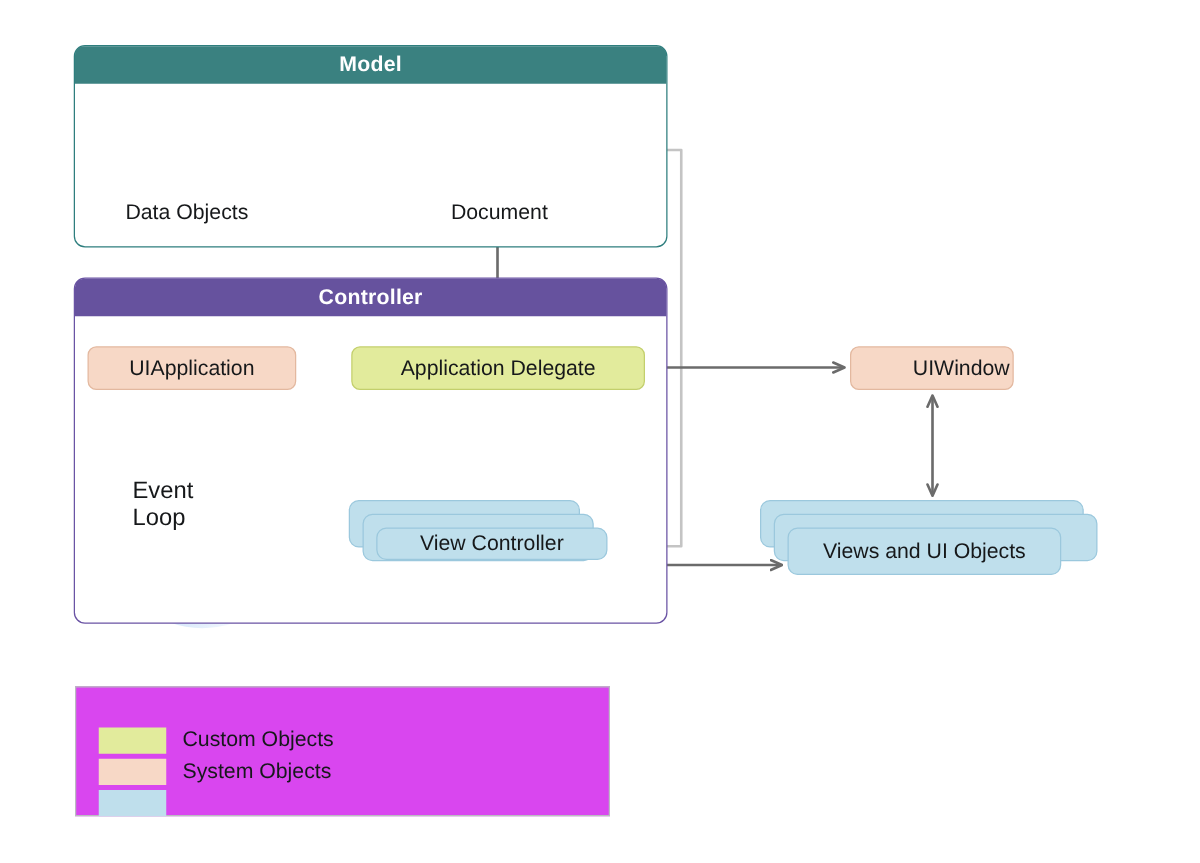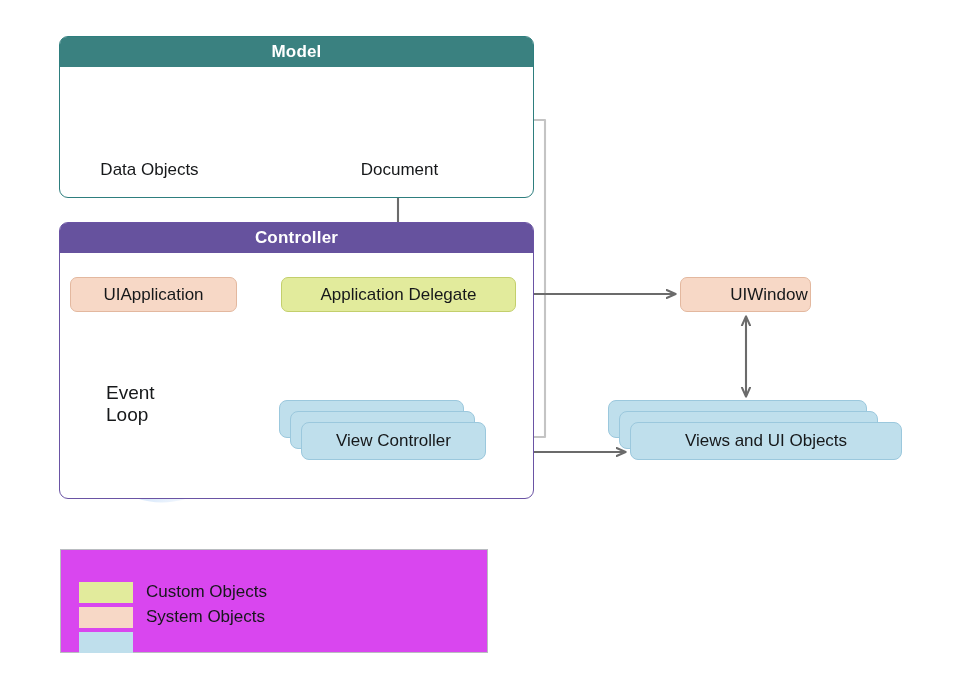--- a/index.html
+++ b/index.html
@@ -72,26 +72,26 @@
     background: #bfdfec;
     border: 1.3px solid #9bc8dd;
   }
   .stack .card.front {
     display: flex; align-items: center; justify-content: center;
     font-size: 17px; color: #16181a; white-space: nowrap;
   }
   #vc-stack { left: 279px; top: 400px; width: 215px; height: 62px; }
   #vc-stack .c1 { left: 0;   top: 0;   width: 185px; height: 38px; }
   #vc-stack .c2 { left: 11px; top: 11px; width: 185px; height: 38px; }
-  #vc-stack .c3 { left: 22px; top: 22px; width: 185px; height: 38px; }
+  #vc-stack .c3 { left: 22px; top: 22px; width: 185px; height: 26px; }
 
   #views-stack { left: 608px; top: 400px; width: 281px; height: 62px; }
   #views-stack .c1 { left: 0;   top: 0;   width: 259px; height: 38px; }
   #views-stack .c2 { left: 11px; top: 11px; width: 259px; height: 38px; }
-  #views-stack .c3 { left: 22px; top: 22px; width: 272px; height: 38px; }
+  #views-stack .c3 { left: 22px; top: 22px; width: 219px; height: 38px; }
 
   
   .icon-caption {
     position: absolute;
     font-size: 17px;
     color: #16181a;
     text-align: center;
     white-space: nowrap;
   }
   #dataobjects-caption { left: 72px;  top: 160px; width: 155px; }

